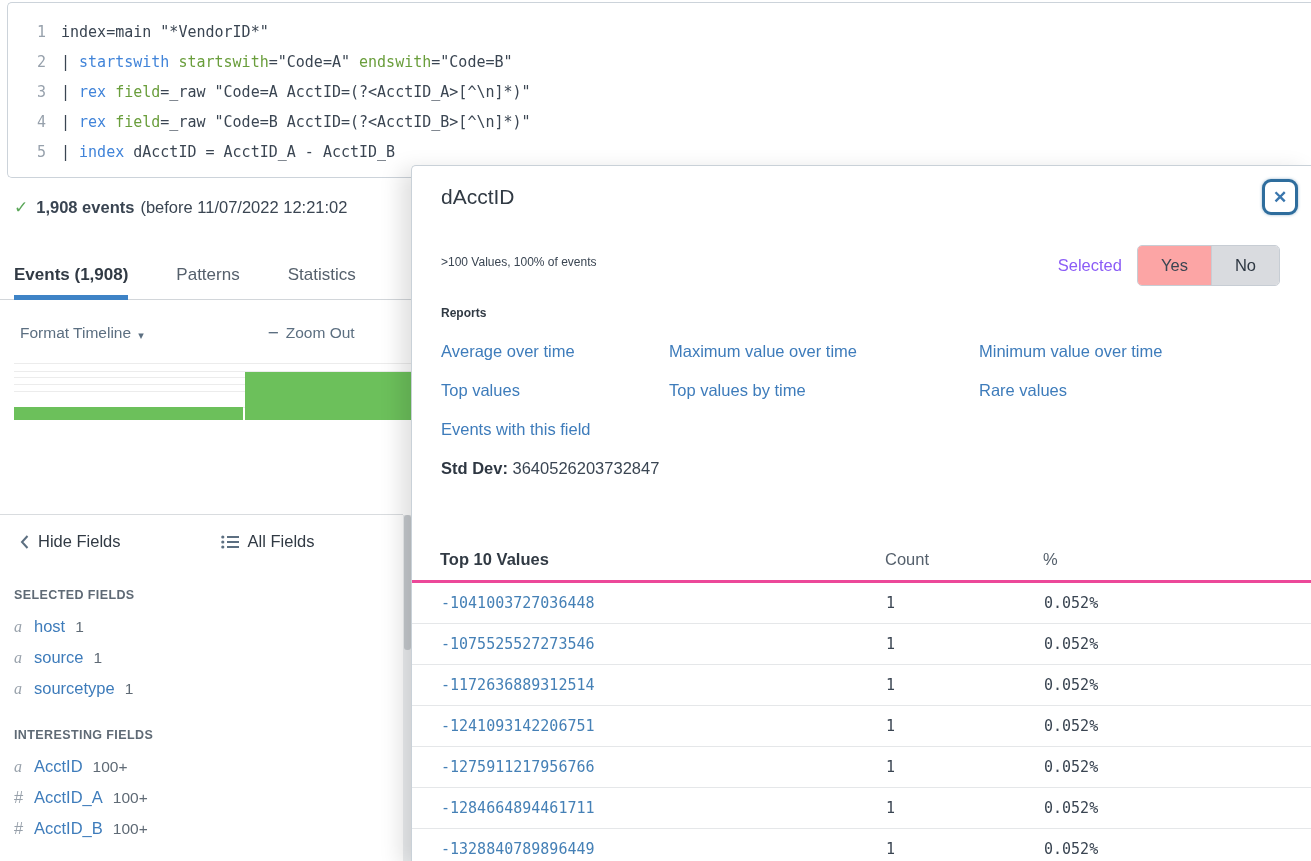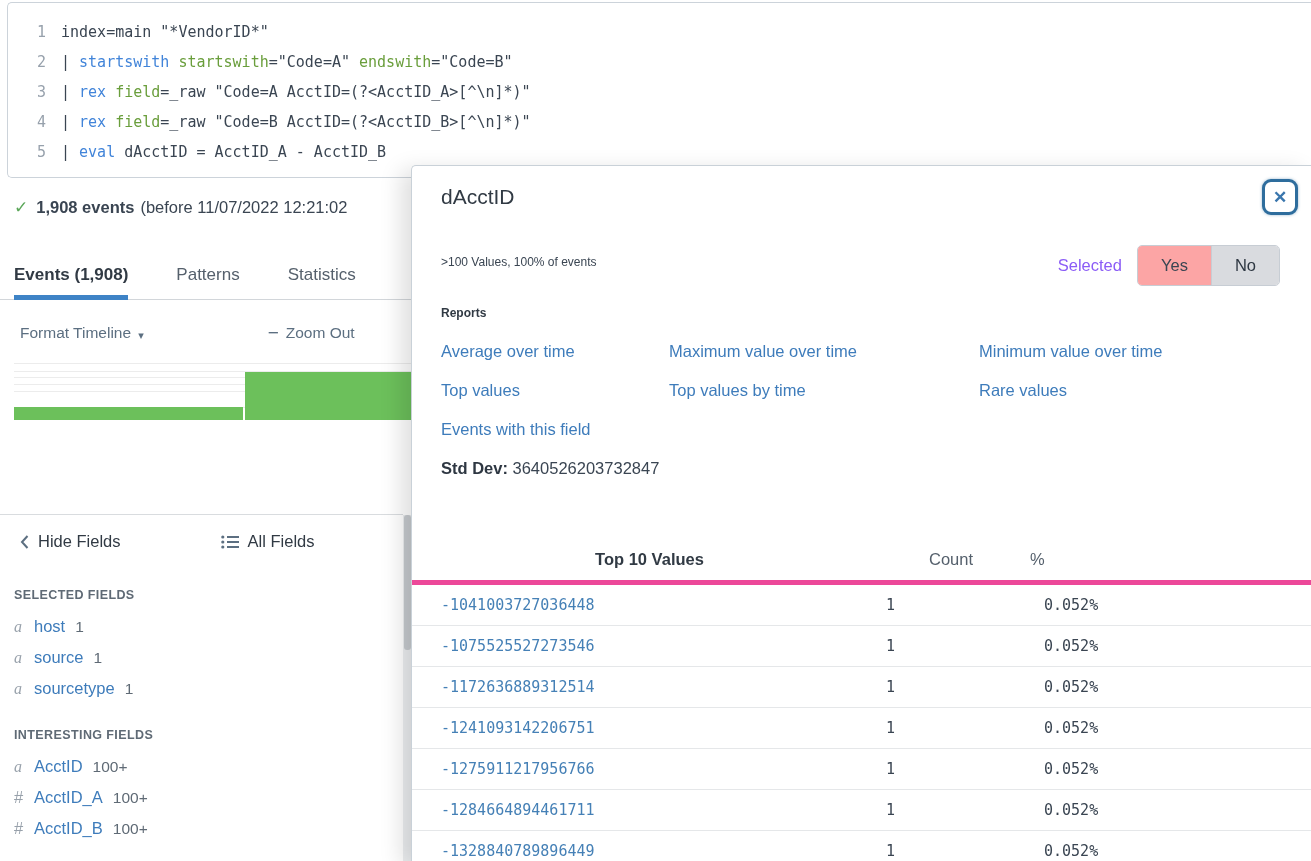--- a/index.html
+++ b/index.html
@@ -81,38 +81,38 @@
   .p-links{position:absolute;left:29px;top:166px;right:20px;}
   .p-links-row{height:39px;line-height:39px;display:flex;}
   .report-link{font-size:16.5px;color:#3e7cbb;cursor:pointer;}
   .p-links-row .c0{width:228px;flex:none;}
   .p-links-row .c1{width:310px;flex:none;}
   .p-stats{position:absolute;left:29px;top:287px;font-size:16.5px;line-height:30px;color:#3a4552;}
   .stat-label{font-weight:bold;color:#2e3742;}
   .stat-item{margin-right:14px;}
   
   .p-table{position:absolute;left:0;top:378px;right:0;}
-  .p-thead{display:flex;height:36px;line-height:30px;padding-left:15px;border-bottom:5px solid #ec4899;font-size:16.5px;color:#313a44;text-align:center;}
+  .p-thead{display:flex;height:36px;line-height:30px;padding-left:28px;border-bottom:3px solid #ec4899;font-size:16.5px;color:#313a44;}
   .p-thead .h0{width:445px;flex:none;font-weight:bold;}
   .p-thead .h1{width:158px;flex:none;color:#55606c;}
   .p-thead .h2{color:#55606c;}
   .p-row{display:flex;height:40px;line-height:40px;padding-left:29px;border-bottom:1px solid #e5e7e9;font-family:"DejaVu Sans Mono",monospace;font-size:15px;}
   .p-row .v{width:445px;flex:none;color:#4580b6;cursor:pointer;}
   .p-row .cnt{width:158px;flex:none;color:#3a4552;}
   .p-row .pct{color:#3a4552;}
 </style>
 </head>
 <body>
 
 <div class="search-box" id="search-box">
     <div class="search-line"><span class="line-num">1</span><span><span class="tok-plain">index=main "*VendorID*"</span></span></div>
     <div class="search-line"><span class="line-num">2</span><span><span class="tok-plain">| </span><span class="tok-cmd">startswith</span><span class="tok-plain"> </span><span class="tok-kw">startswith</span><span class="tok-plain">="Code=A" </span><span class="tok-kw">endswith</span><span class="tok-plain">="Code=B"</span></span></div>
     <div class="search-line"><span class="line-num">3</span><span><span class="tok-plain">| </span><span class="tok-cmd">rex</span><span class="tok-plain"> </span><span class="tok-kw">field</span><span class="tok-plain">=_raw "Code=A AcctID=(?&lt;AcctID_A&gt;[^\n]*)"</span></span></div>
     <div class="search-line"><span class="line-num">4</span><span><span class="tok-plain">| </span><span class="tok-cmd">rex</span><span class="tok-plain"> </span><span class="tok-kw">field</span><span class="tok-plain">=_raw "Code=B AcctID=(?&lt;AcctID_B&gt;[^\n]*)"</span></span></div>
-    <div class="search-line"><span class="line-num">5</span><span><span class="tok-plain">| </span><span class="tok-cmd">eval</span><span class="tok-plain"> dAcctID = AcctID_A - AcctID_B</span></span></div>
+    <div class="search-line"><span class="line-num">5</span><span><span class="tok-plain">| </span><span class="tok-cmd">index</span><span class="tok-plain"> dAcctID = AcctID_A - AcctID_B</span></span></div>
   </div>
 
 <div class="events-line">
   <span class="check-icon">✓</span>
   <span class="events-count">1,908 events</span>
   <span class="events-note">(before 11/07/2022 12:21:02</span>
 </div>
 
 <div class="tabs-row" id="tabs-row"><span class="tab active">Events (1,908)</span><span class="tab">Patterns</span><span class="tab">Statistics</span></div>
 

